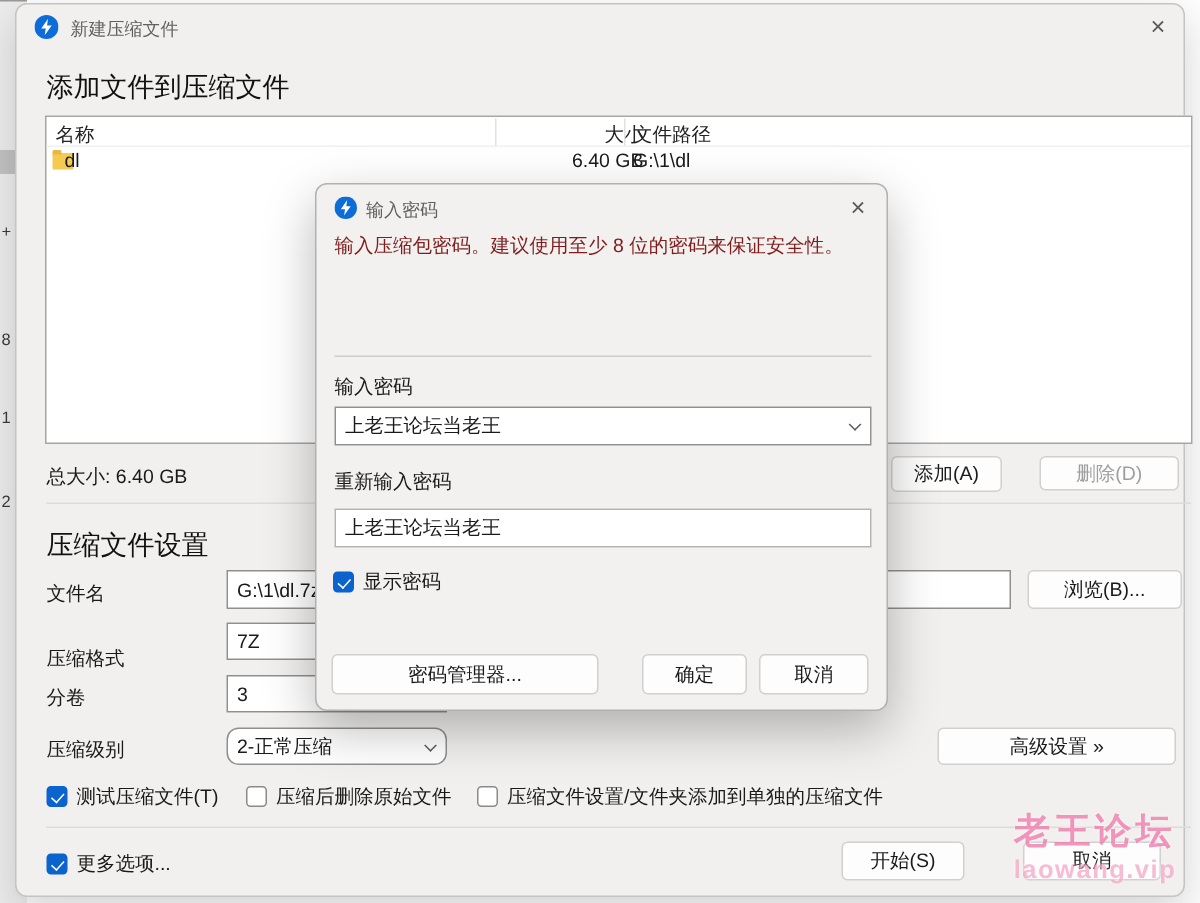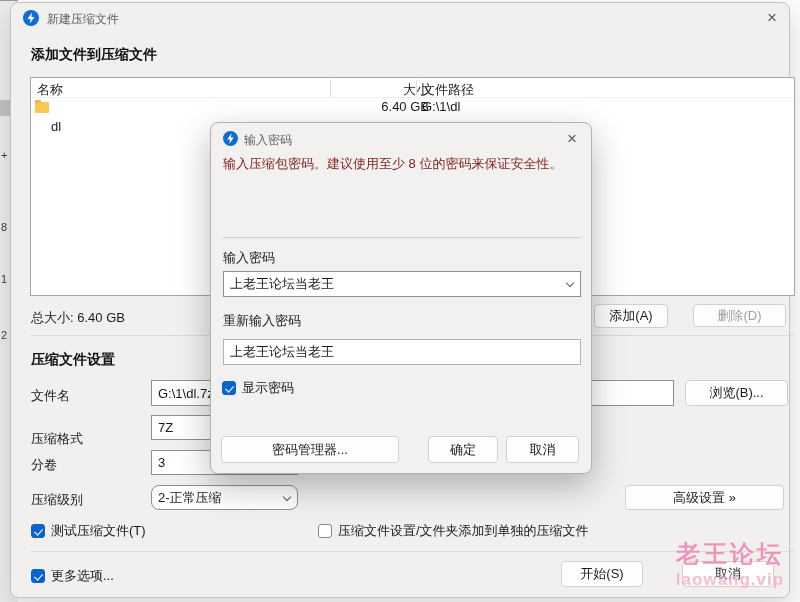--- a/index.html
+++ b/index.html
@@ -26,34 +26,34 @@
   }
   .titlebar { position:absolute; left:0; top:0; width:100%; height:30px; }
   .app-icon { position:absolute; left:12px; top:7px; width:16px; height:16px; }
   .title-text { position:absolute; left:36px; top:8px; font-size:12px; color:#606060; }
   .close-x {
     position:absolute; top:3px; width:26px; height:24px; text-align:center;
     font-size:17px; line-height:24px; color:#5a5a5a; cursor:pointer;
   }
   .window .close-x { right:4px; }
 
-  .section-h { position:absolute; font-weight:bold; font-size:14px; color:#111; }
+  .section-h { position:absolute; font-weight:normal; font-size:18px; color:#111; }
 
   
   .filelist {
     position:absolute; left:19px; top:74px; width:765px; height:219px;
     background:#fff; border:1px solid #a7a5a3;
   }
   .fl-head { position:relative; height:20px; border-bottom:1px solid #f0f0f0; }
   .fl-sep { position:absolute; top:1px; width:1px; height:18px; background:#e1e1e1; }
   .col-name { position:absolute; left:6px; top:3px; color:#222; }
   .col-size { position:absolute; left:300px; top:3px; width:98px; text-align:right; color:#222; }
   .col-path { position:absolute; left:391px; top:3px; color:#222; }
   .fl-row { position:relative; height:18px; }
-  .cell-name { position:absolute; left:20px; top:1px;margin-top:20px; }
+  .cell-name { position:absolute; left:12px; top:1px; }
   .cell-size { position:absolute; left:300px; top:1px; width:98px; text-align:right; }
   .cell-path { position:absolute; left:391px; top:1px; }
   .folder-ico { position:absolute; left:4px; top:4px; width:14px; height:11px;
     background:#f6c952; border-radius:1px; }
   .folder-ico:before { content:""; position:absolute; left:0; top:-2px; width:6px; height:3px;
     background:#e7b93e; border-radius:1px 1px 0 0; }
 
   .label { position:absolute; color:#1a1a1a; }
 
   
@@ -170,20 +170,24 @@
   <div class="combo" style="left:140px; top:482px; width:147px; height:25px;border-radius:8px;">
     <span class="val">2-正常压缩</span>
     <span class="chev"></span>
   </div>
   <div class="btn" style="left:614px; top:482px; width:159px; height:25px;">高级设置 »</div>
 
   <div class="cb checked" style="left:20px; top:519px;">
     <span class="box"></span>
     <span>测试压缩文件(T)</span>
   </div>
+  <div class="cb" style="left:153px; top:519px;">
+    <span class="box"></span>
+    <span>压缩后删除原始文件</span>
+  </div>
   <div class="cb" style="left:307px; top:519px;">
     <span class="box"></span>
     <span>压缩文件设置/文件夹添加到单独的压缩文件</span>
   </div>
 
   <div class="divider" style="left:20px; top:548px; width:763px;"></div>
 
   <div class="cb checked" style="left:20px; top:564px;">
     <span class="box"></span>
     <span>更多选项...</span>

